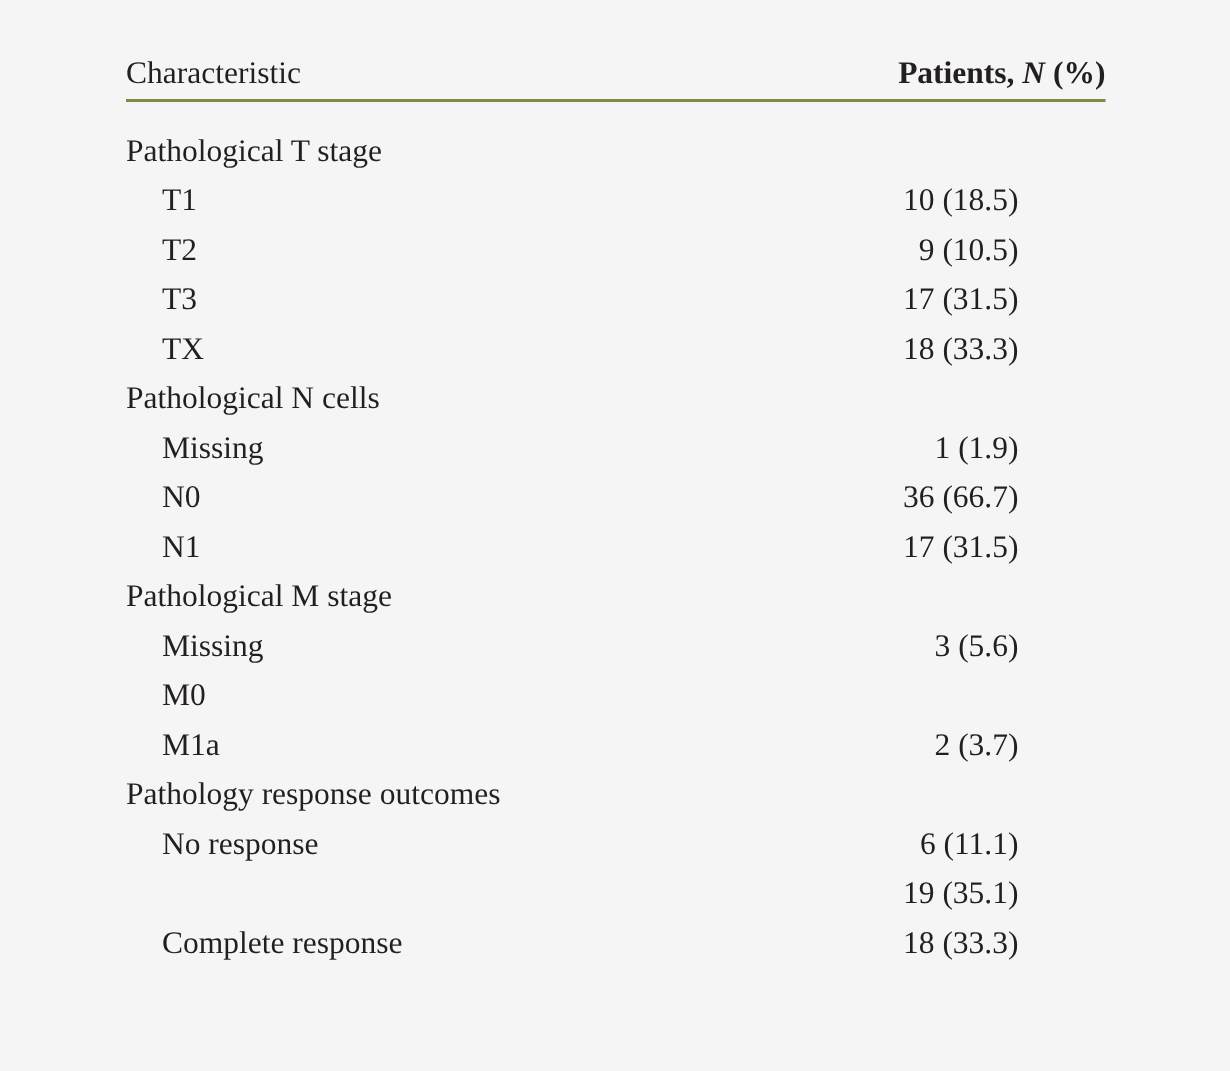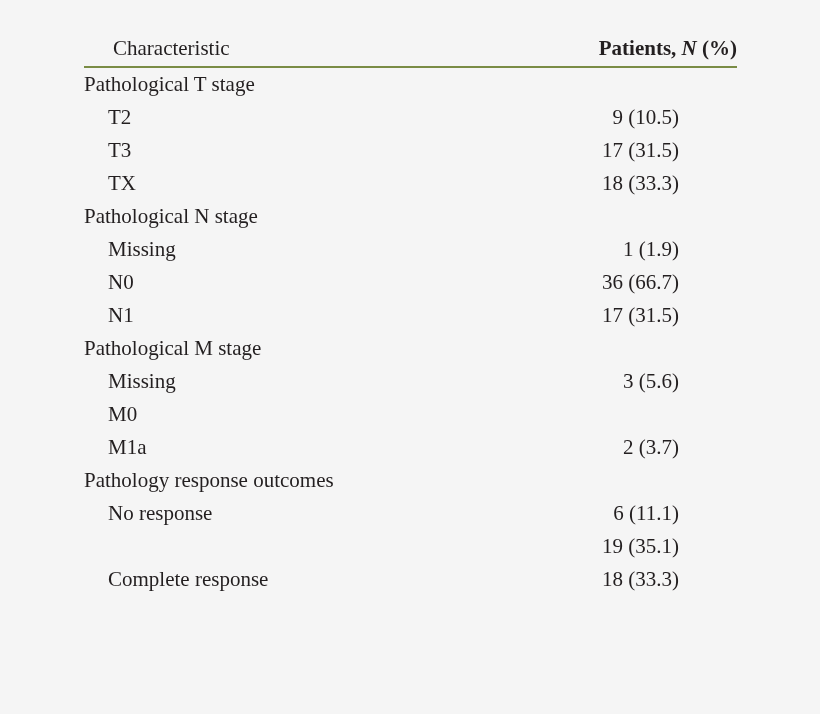--- a/index.html
+++ b/index.html
@@ -15,24 +15,24 @@
       position: absolute;
       left: 84px; top: 34px;
       width: 653px;
     }
     .header {
       position: relative;
       height: 32px;
       border-bottom: 2px solid #7a8c45;
       font-size: 21px;
     }
-    .header .col1 { position: absolute; left: 0; top: 2px; margin-left: 29px; }
+    .header .col1 { position: absolute; left: 0; top: 2px; }
     .header .col2 { position: absolute; right: 0; top: 2px; font-weight: bold; }
     .header i { font-style: italic; }
-    .body { }
+    .body { padding-top: 16px; }
     .row {
       position: relative;
       height: 33px;
       font-size: 21px;
       line-height: 33px;
     }
     .row .label { position: absolute; left: 0; top: 0; white-space: nowrap; }
     .row.sub .label { left: 24px; }
     .row .value {
       position: absolute; right: 58px; top: 0;
@@ -46,33 +46,37 @@
   <div class="header">
     <span class="col1">Characteristic</span>
     <span class="col2"><span>Patients, </span><i>N</i><span> (%)</span></span>
   </div>
   <div class="body" id="tbody">
       <div class="row group">
         <span class="label">Pathological T stage</span>
         <span class="value"></span>
       </div>
       <div class="row sub">
+        <span class="label">T1</span>
+        <span class="value">10 (18.5)</span>
+      </div>
+      <div class="row sub">
         <span class="label">T2</span>
         <span class="value">9 (10.5)</span>
       </div>
       <div class="row sub">
         <span class="label">T3</span>
         <span class="value">17 (31.5)</span>
       </div>
       <div class="row sub">
         <span class="label">TX</span>
         <span class="value">18 (33.3)</span>
       </div>
       <div class="row group">
-        <span class="label">Pathological N stage</span>
+        <span class="label">Pathological N cells</span>
         <span class="value"></span>
       </div>
       <div class="row sub">
         <span class="label">Missing</span>
         <span class="value">1 (1.9)</span>
       </div>
       <div class="row sub">
         <span class="label">N0</span>
         <span class="value">36 (66.7)</span>
       </div>

